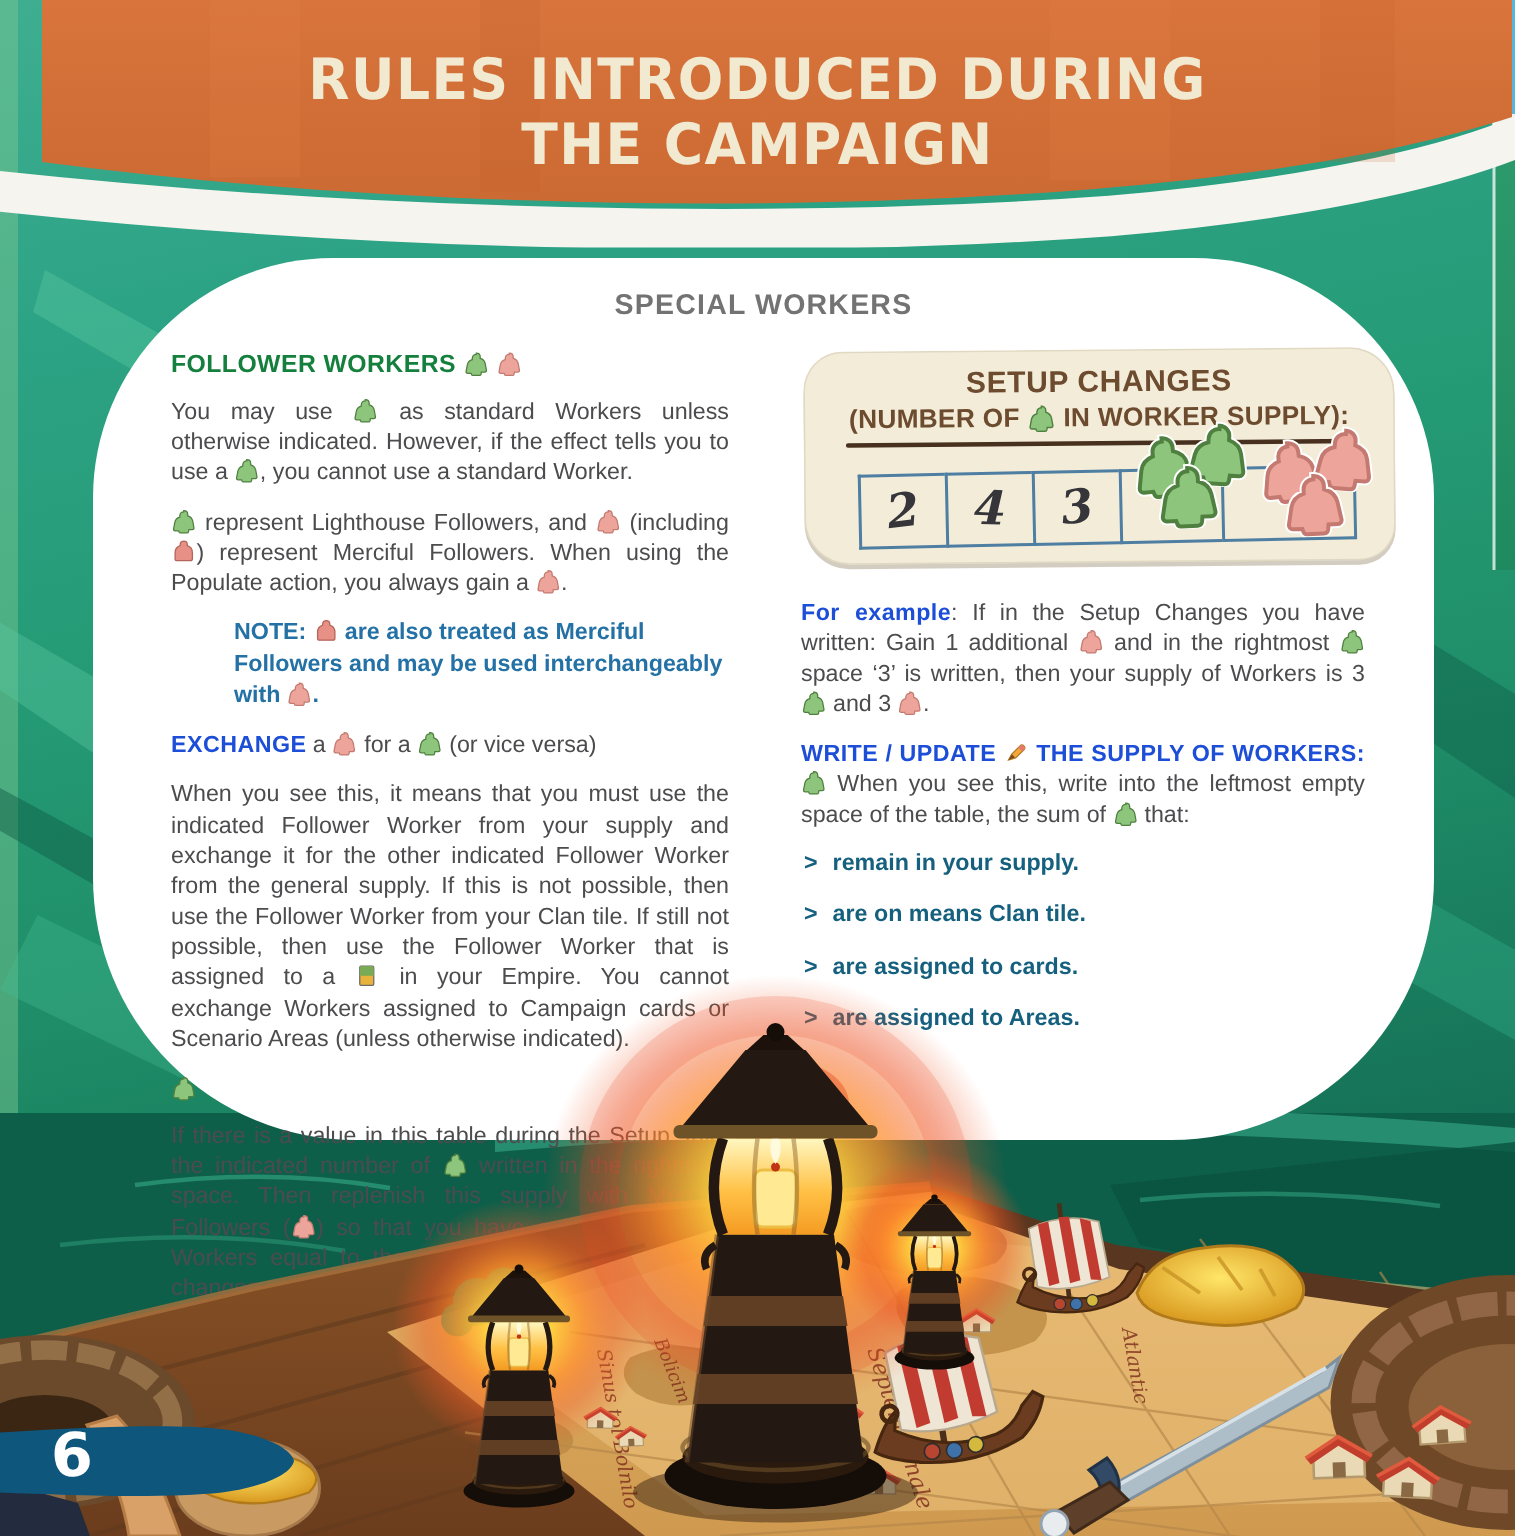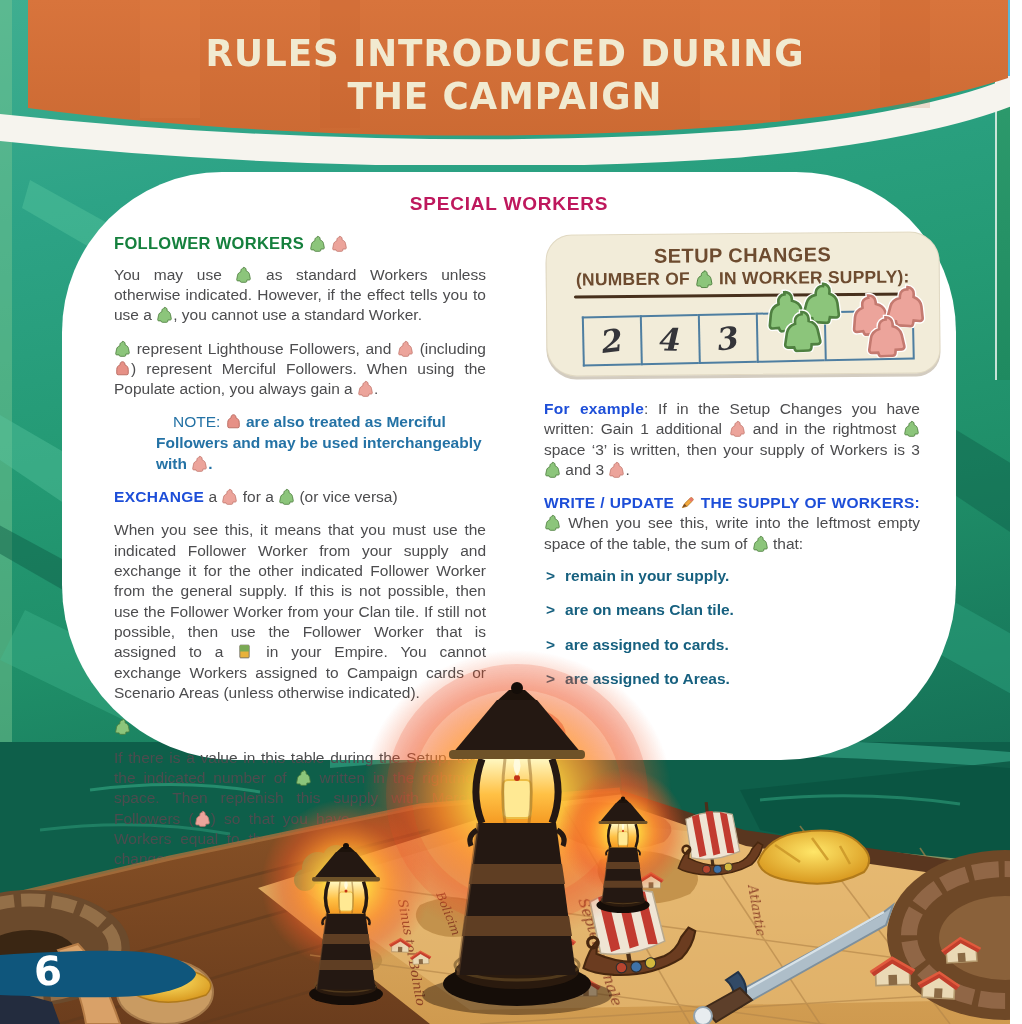--- a/index.html
+++ b/index.html
@@ -17,29 +17,29 @@
   .header-title .l2{font-size:38px;letter-spacing:1px;line-height:1.08;margin-top:2px}
 
   .page-edge{position:absolute;right:0;top:0;width:13px;height:380px;z-index:3;
     border-left:2px solid rgba(255,255,255,.75);
     background:linear-gradient(180deg,#57b6d8 0,#57b6d8 76px,#eef2f1 76px,#eef2f1 92px,#2d9a6c 92px,#1f8a60 100%);}
 
   
   .panel{position:absolute;left:62px;top:172px;width:894px;height:588px;background:#ffffff;
     border-radius:160px 160px 175px 175px;z-index:6;}
   .section-title{position:absolute;top:21px;left:0;width:100%;text-align:center;
-    color:#be185d;font-weight:800;font-size:19px;letter-spacing:.8px;}
+    color:#737373;font-weight:800;font-size:19px;letter-spacing:.8px;}
   .col{position:absolute;top:61px;font-size:15.5px;line-height:1.31;color:#4c4c4e;}
   .col-left{left:52px;width:372px;}
-  .col-right{left:482px;width:376px;}
+  .col-right{left:472px;width:376px;}
   p.body{margin:0 0 13px 0;text-align:justify;}
   .rule-h{color:#15803d;font-weight:800;font-size:16.5px;letter-spacing:.3px;margin:0 0 10px 0;}
   .note{margin:2px 0 12px 42px;color:#2472a5;font-weight:700;text-align:left;line-height:1.35;}
   .exchange-line{margin:0 0 12px 0;}
-  .seg-b{font-weight:400;margin-left:17px;}
+  .seg-b{font-weight:700;}
   .seg-hb{font-weight:700;color:#1d4ed8;letter-spacing:.3px;}
   .inline-icon{display:inline-block;width:17px;height:17px;vertical-align:-3px;}
   .inline-icon svg{width:100%;height:100%;display:block}
 
   
   .setup-box{position:absolute;left:2px;top:0;width:394px;height:142px;background:#f2ecd9;
     border-radius:26px 30px 24px 30px;transform:rotate(-.5deg);
     box-shadow:0 3px 0 rgba(140,120,90,.38), inset 0 0 0 1px rgba(130,105,70,.15);}
   .setup-title{margin-top:9px;text-align:center;color:#6d4b2f;font-weight:800;font-size:20px;letter-spacing:.4px;}
   .setup-sub{text-align:center;color:#6d4b2f;font-weight:800;font-size:17.5px;letter-spacing:.2px;margin-top:-1px;}

